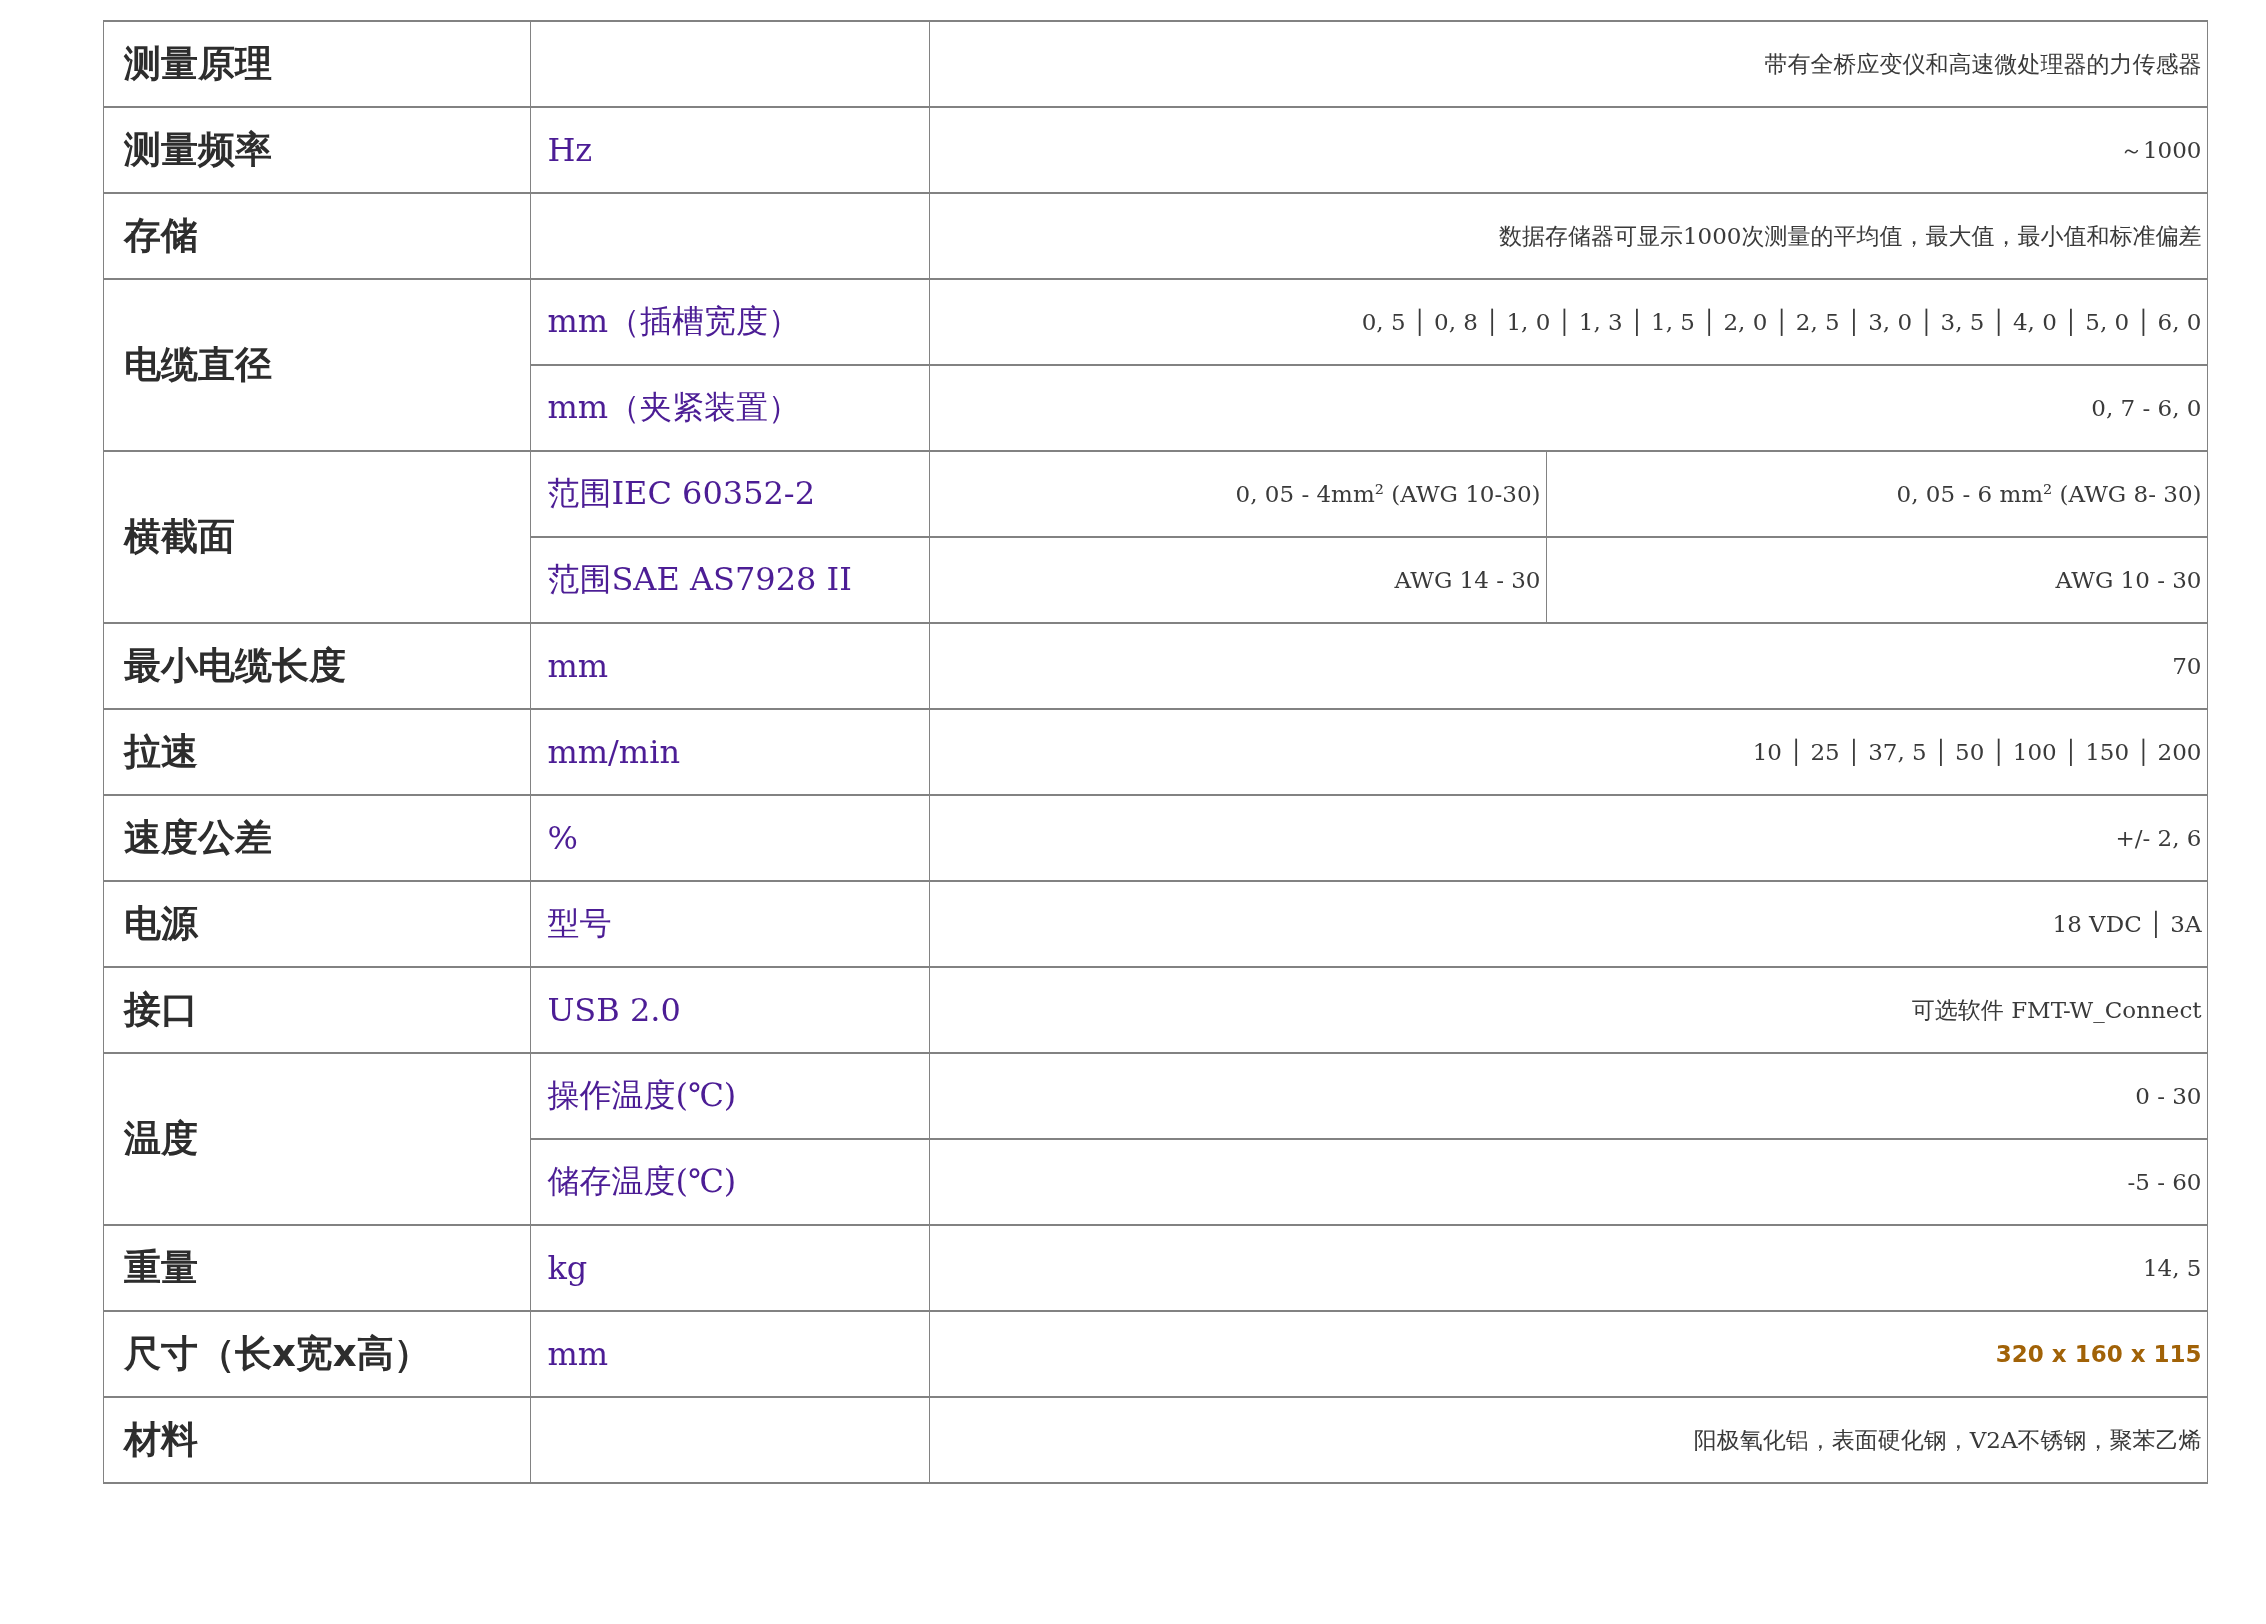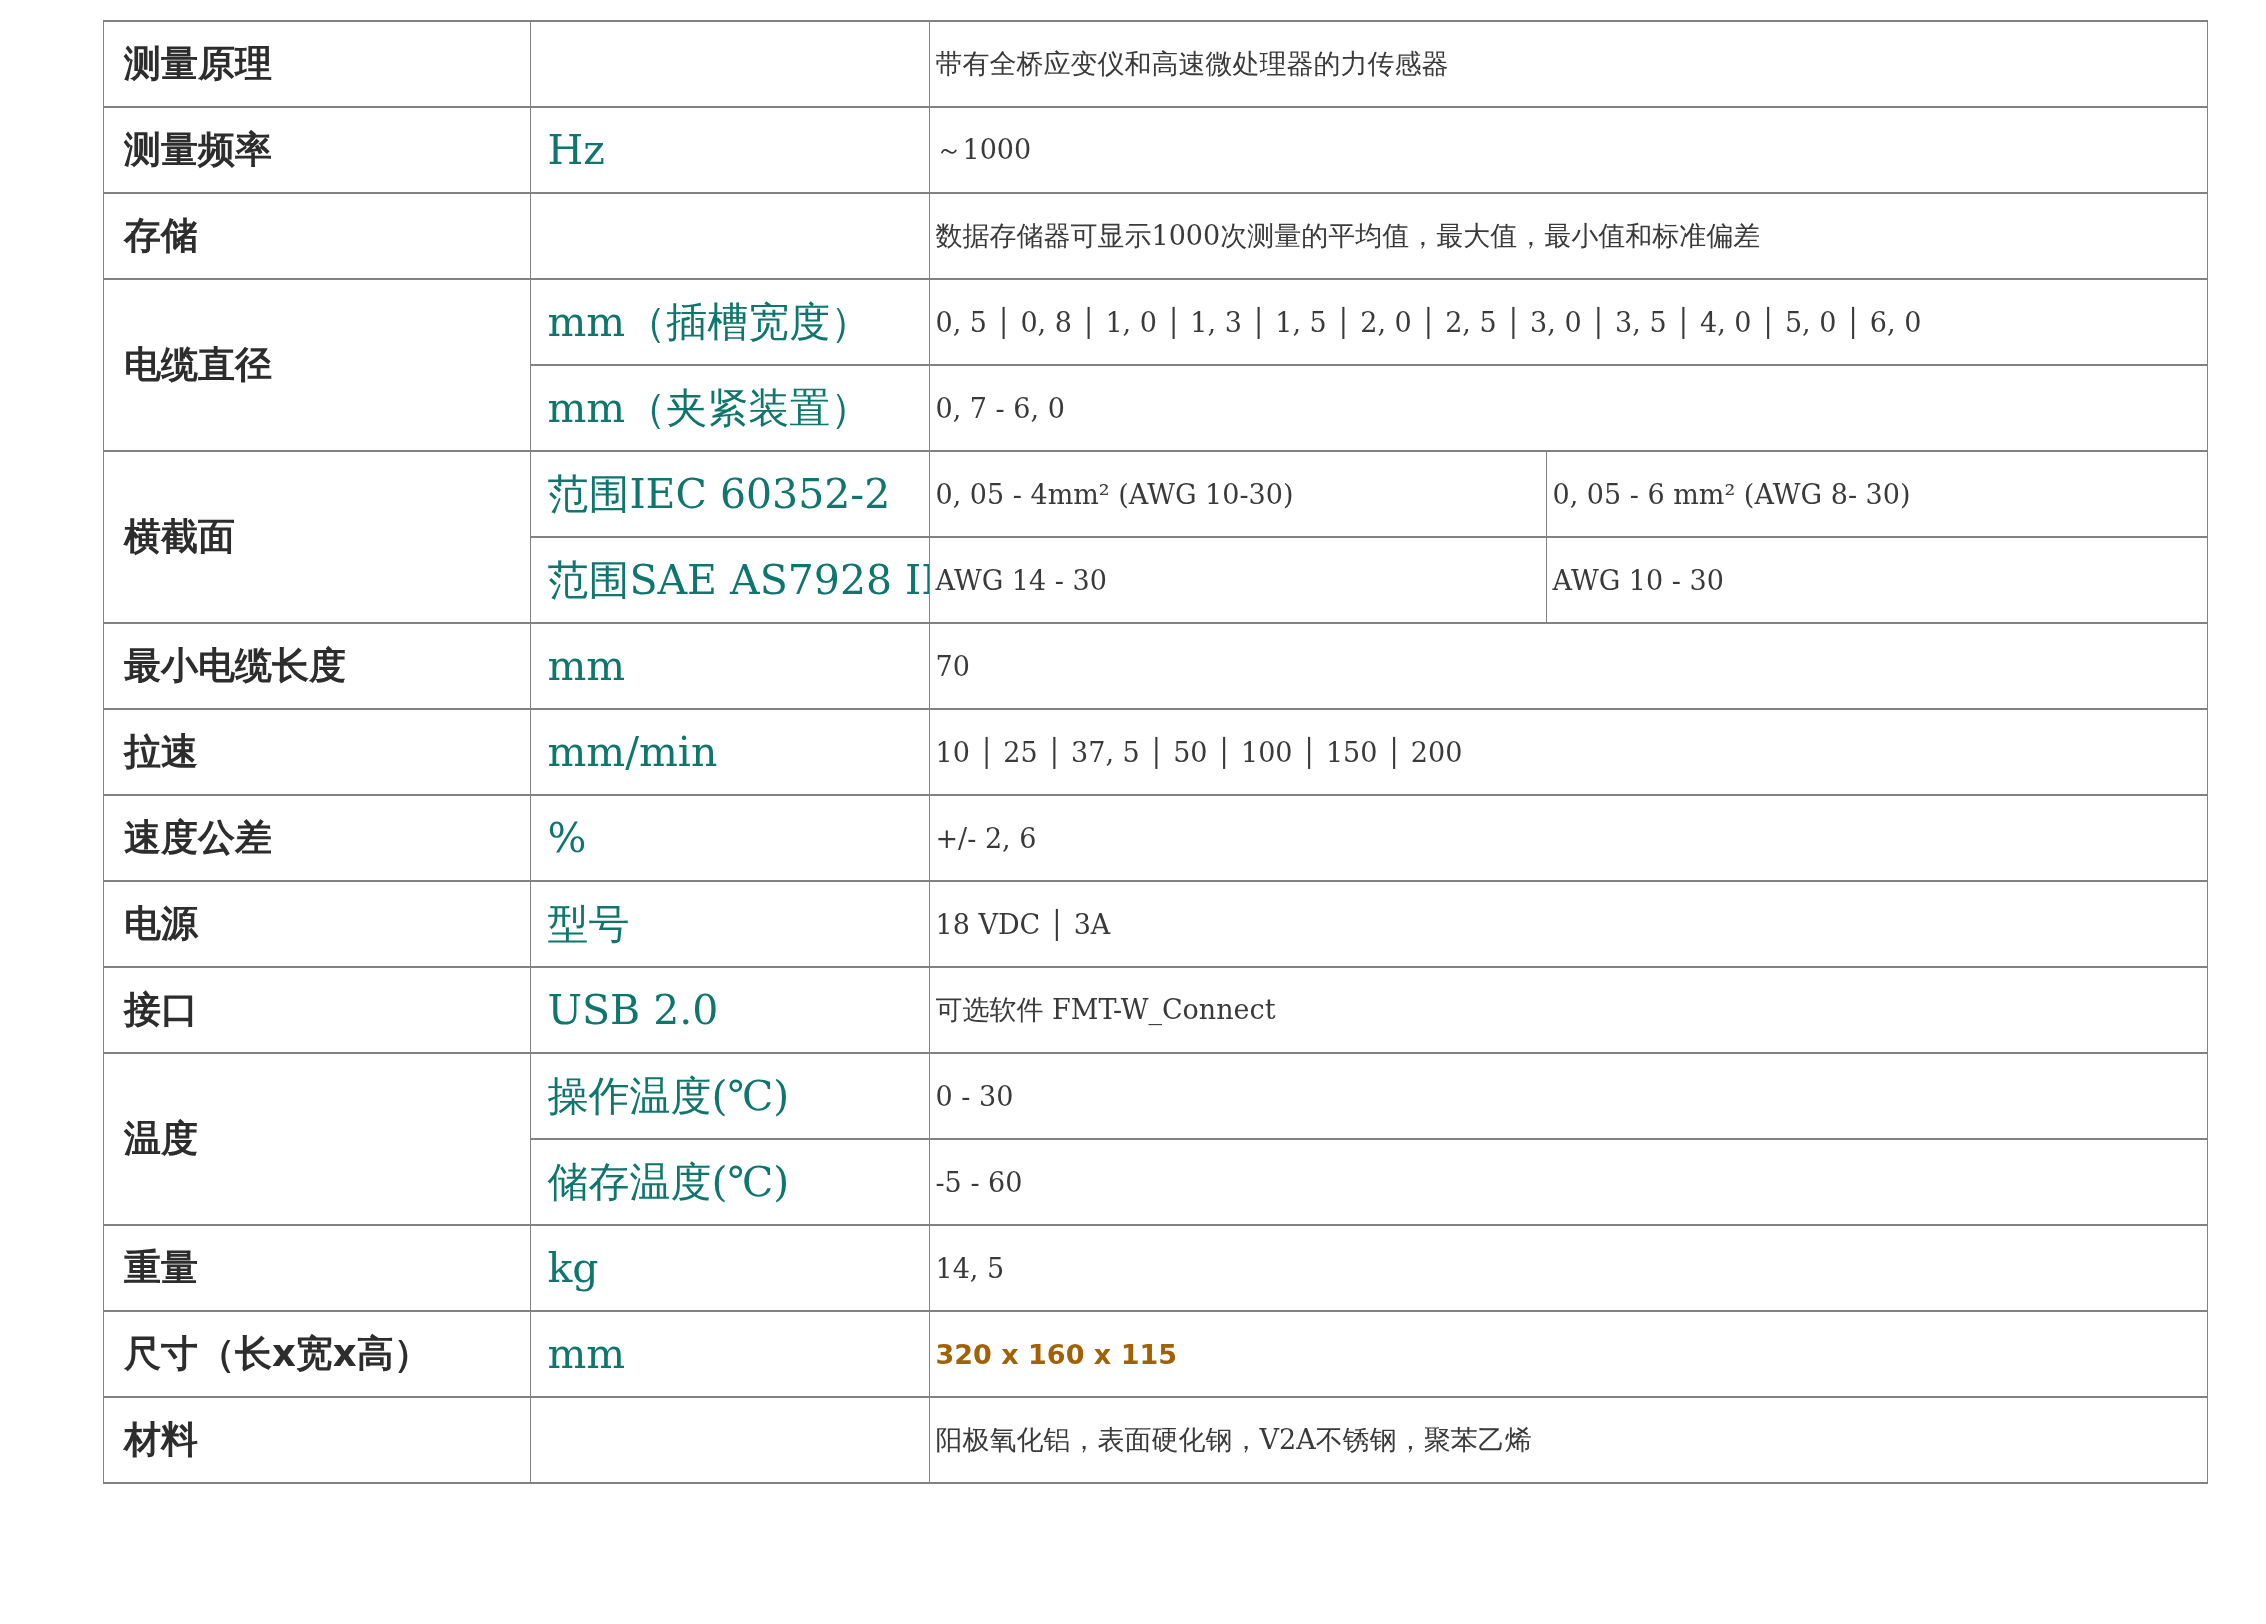--- a/index.html
+++ b/index.html
@@ -37,30 +37,30 @@
     font-family: "DejaVu Sans", "Liberation Sans", sans-serif;
     font-weight: 700;
     font-size: 37px;
     color: #2d2d2d;
     text-align: left;
     padding: 0 7.3px 0 20px;
     margin-top: 38px;
   }
   td.unit {
     font-family: "DejaVu Serif", "Liberation Serif", serif;
-    font-size: 41px;
-    color: #0f766e;
+    font-size: 32px;
+    color: #4c1d95;
     text-align: left;
     padding: 0 7.3px 0 16.4px;
   }
   td.val {
     font-family: "DejaVu Serif", "Liberation Serif", serif;
-    font-size: 27px;
+    font-size: 23px;
     color: #3a3a3a;
-    text-align: left;
+    text-align: right;
     padding: 0 5.5px;
   }
   td.heavy {
     font-family: "DejaVu Sans", "Liberation Sans", sans-serif;
     font-weight: 700;
     color: #a16207;
   }
 </style>
 </head>
 <body>

